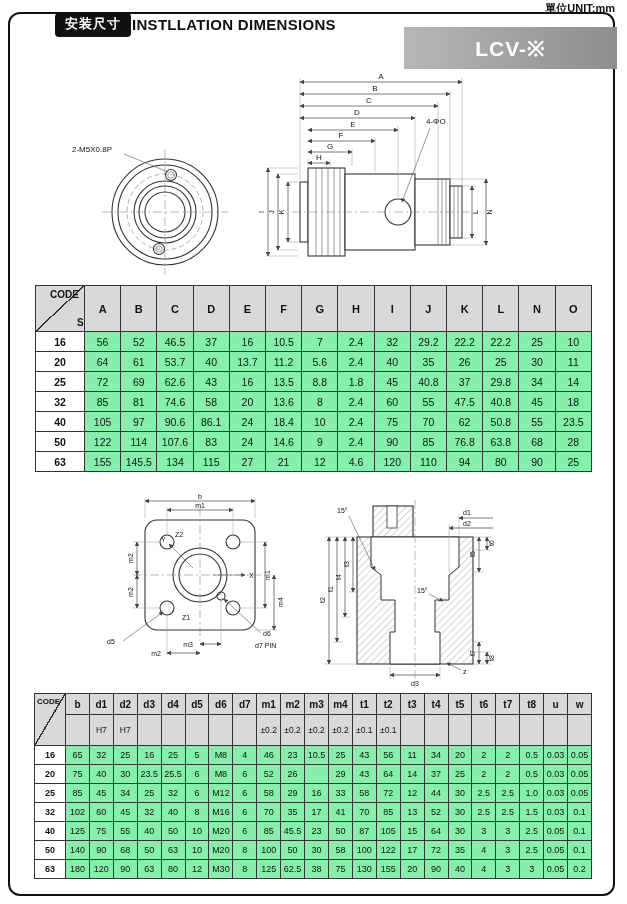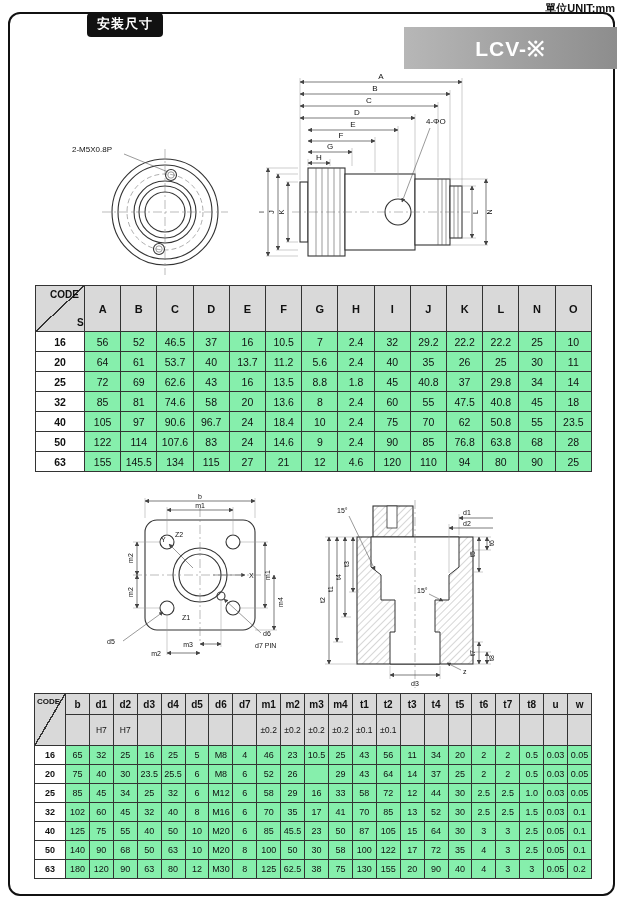--- a/index.html
+++ b/index.html
@@ -1,19 +1,19 @@
 <!DOCTYPE html>
 <html><head>
 <meta charset="utf-8">
 <style>
   html,body{margin:0;padding:0;background:#fff;}
   .page{position:relative;width:627px;height:904px;background:#fff;font-family:"Liberation Sans",sans-serif;color:#111;overflow:hidden;}
   .frame{position:absolute;left:8px;top:12px;width:607px;height:884px;border:2px solid #111;border-radius:12px;box-sizing:border-box;}
   .unit{position:absolute;top:1px;right:12px;font-size:11px;font-weight:bold;margin-left:19px;}
-  .tag{position:absolute;left:55px;top:13px;background:#111;color:#fff;font-size:13px;font-weight:bold;padding:2px 10px 4px;border-radius:4px;letter-spacing:1px;margin-left:32px;}
+  .tag{position:absolute;left:55px;top:13px;background:#111;color:#fff;font-size:13px;font-weight:bold;padding:2px 10px 4px;border-radius:4px;letter-spacing:1px;}
   .title{position:absolute;left:132px;top:16px;font-size:15px;font-weight:bold;letter-spacing:.3px;}
   .model{position:absolute;left:404px;top:27px;width:213px;height:42px;background:linear-gradient(90deg,#b7b7b7,#8d8d8d);color:#fff;display:flex;align-items:center;justify-content:center;font-size:21px;font-weight:bold;letter-spacing:1px;}
   svg{position:absolute;}
   svg text{font-family:"Liberation Sans",sans-serif;fill:#111;}
   .lbl{font-size:8px;}
   .lbl7{font-size:7px;}
   .out{stroke:#333;stroke-width:1.1;fill:none;}
   .outf{stroke:#333;stroke-width:1.1;fill:#fff;}
   .thin{stroke:#555;stroke-width:.6;fill:none;}
   .dim{stroke:#444;stroke-width:.7;fill:none;}
@@ -44,20 +44,21 @@
   #table2 .corner-top,#table2 .corner-bottom{font-size:8px;}
 </style>
 </head>
 <body>
 
 <div class="page">
   <div class="frame"></div>
 
   <div class="unit">單位UNIT:mm</div>
   <div class="tag">安装尺寸</div>
+  <div class="title">INSTLLATION DIMENSIONS</div>
   <div class="model">LCV-※</div>
 
   <svg style="left:30px;top:62px" width="565" height="220" viewBox="0 0 565 220">
     <defs>
       <marker id="arr1" viewBox="0 0 10 10" refX="9" refY="5" markerWidth="7" markerHeight="7" orient="auto-start-reverse">
         <path d="M0 0 L10 5 L0 10 z" fill="#444"></path>
       </marker>
     </defs>
 
     <g>
@@ -242,21 +243,21 @@
           <td>47.5</td>
           <td>40.8</td>
           <td>45</td>
           <td>18</td>
         </tr>
         <tr>
           <th class="size">40</th>
           <td>105</td>
           <td>97</td>
           <td>90.6</td>
-          <td>96.7</td>
+          <td>86.1</td>
           <td>24</td>
           <td>18.4</td>
           <td>10</td>
           <td>2.4</td>
           <td>75</td>
           <td>70</td>
           <td>62</td>
           <td>50.8</td>
           <td>55</td>
           <td>23.5</td>

